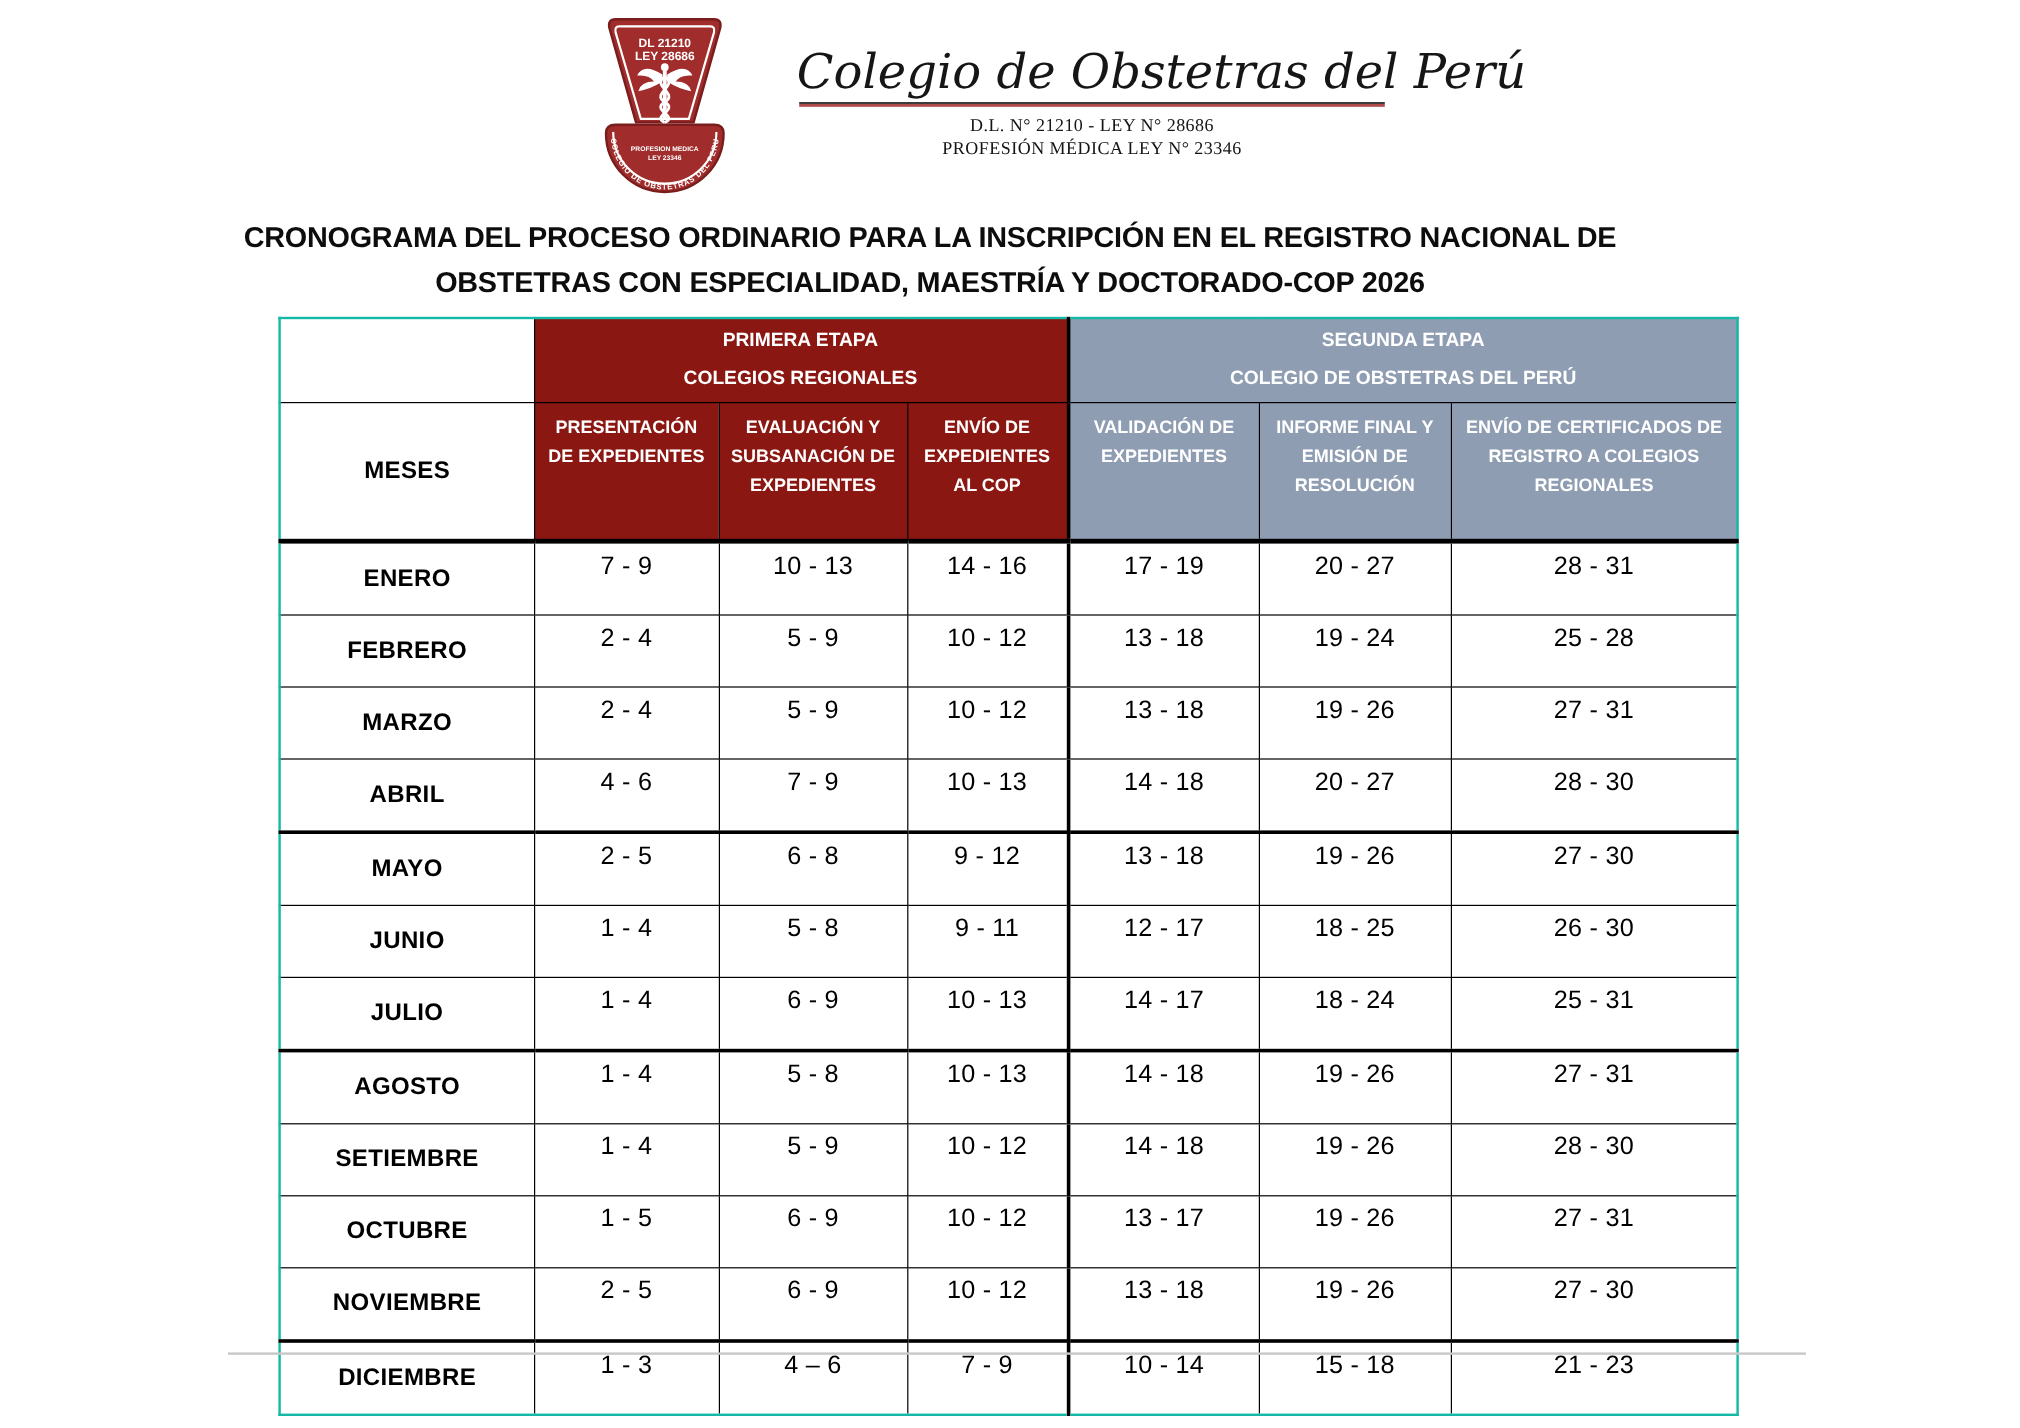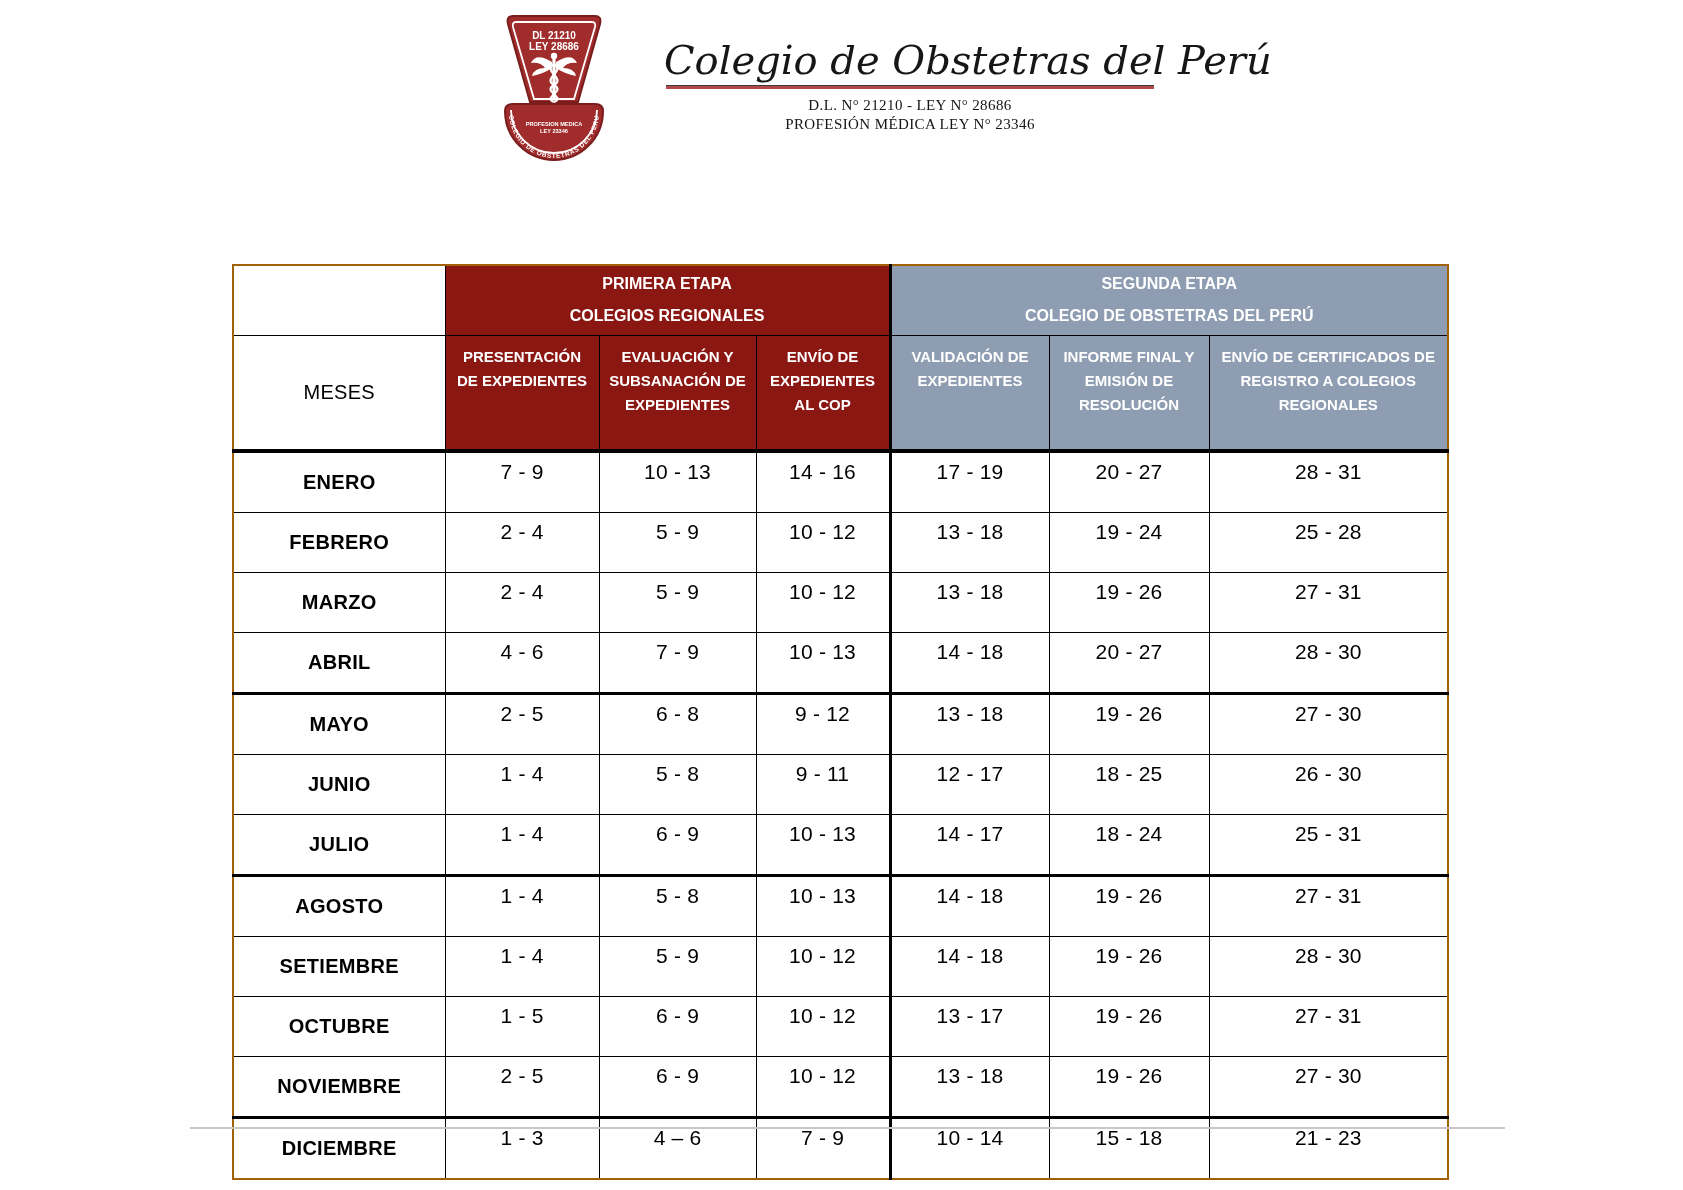--- a/index.html
+++ b/index.html
@@ -28,39 +28,39 @@
     position:absolute; top:180px; left:90px; width:1370px; text-align:center;
     font-weight:bold; font-size:24px; line-height:37px; letter-spacing:-0.2px; color:#0d0d0d;
   }
 
   
   .schedule {
     position:absolute; top:264px; left:232px; width:1215px;
     border-collapse:collapse; table-layout:fixed; background:#fff;
   }
   .schedule th, .schedule td { border:1.5px solid #000; padding:0; }
-  .schedule { border:2px solid #a16207; }
+  .schedule { border:2px solid #14b8a6; }
 
   .stage1-bg { background:var(--stage1, #8B1712); }
   .stage2-bg { background:var(--stage2, #8E9DB2); }
 
   .group-row { height:70px; }
   .corner-cell { background:#fff; }
   .stage-head { color:#fff; text-align:center; vertical-align:middle; font-size:16px; font-weight:bold; }
   .stage-line { line-height:1; }
   .stage-line.first { margin-bottom:16px; }
 
   .sub-row { height:116px; }
   .sub-row th { vertical-align:top;margin-left:45px; }
   .colhead {
     color:#fff; font-size:15px; font-weight:bold; line-height:1.6;
     text-align:center; padding:9px 7px 0 7px !important;
   }
   .meses-cell {
-    background:#fff; color:#000; font-size:20px; font-weight:normal;
+    background:#fff; color:#000; font-size:20px; font-weight:bold;
     text-align:center; vertical-align:middle !important; letter-spacing:0.3px;
   }
 
   .schedule tbody td {
     height:52px; text-align:center; vertical-align:top; padding-top:7px;
     font-size:21px; background:#fff; letter-spacing:0.2px;
   }
   .schedule tbody td.month-cell {
     font-weight:bold; font-size:20px; vertical-align:middle; padding-top:0; letter-spacing:0.3px;
   }
@@ -110,20 +110,24 @@
     </svg>
 
     <div class="head-text">
       <div class="org-script">Colegio de Obstetras del Perú</div>
       <div class="org-rule"></div>
       <div class="org-law">D.L. N° 21210 - LEY N° 28686</div>
       <div class="org-law">PROFESIÓN MÉDICA LEY N° 23346</div>
     </div>
   </div>
 
+  <div class="doc-title">
+    <div>CRONOGRAMA DEL PROCESO ORDINARIO PARA LA INSCRIPCIÓN EN EL REGISTRO NACIONAL DE</div>
+    <div>OBSTETRAS CON ESPECIALIDAD, MAESTRÍA Y DOCTORADO-COP 2026</div>
+  </div>
 
   <table class="schedule">
     <colgroup>
       <col style="width:212px">
         <col style="width:154px">
         <col style="width:157px">
       <col style="width:134px">
         <col style="width:159px">
         <col style="width:160px">
         <col style="width:239px">

